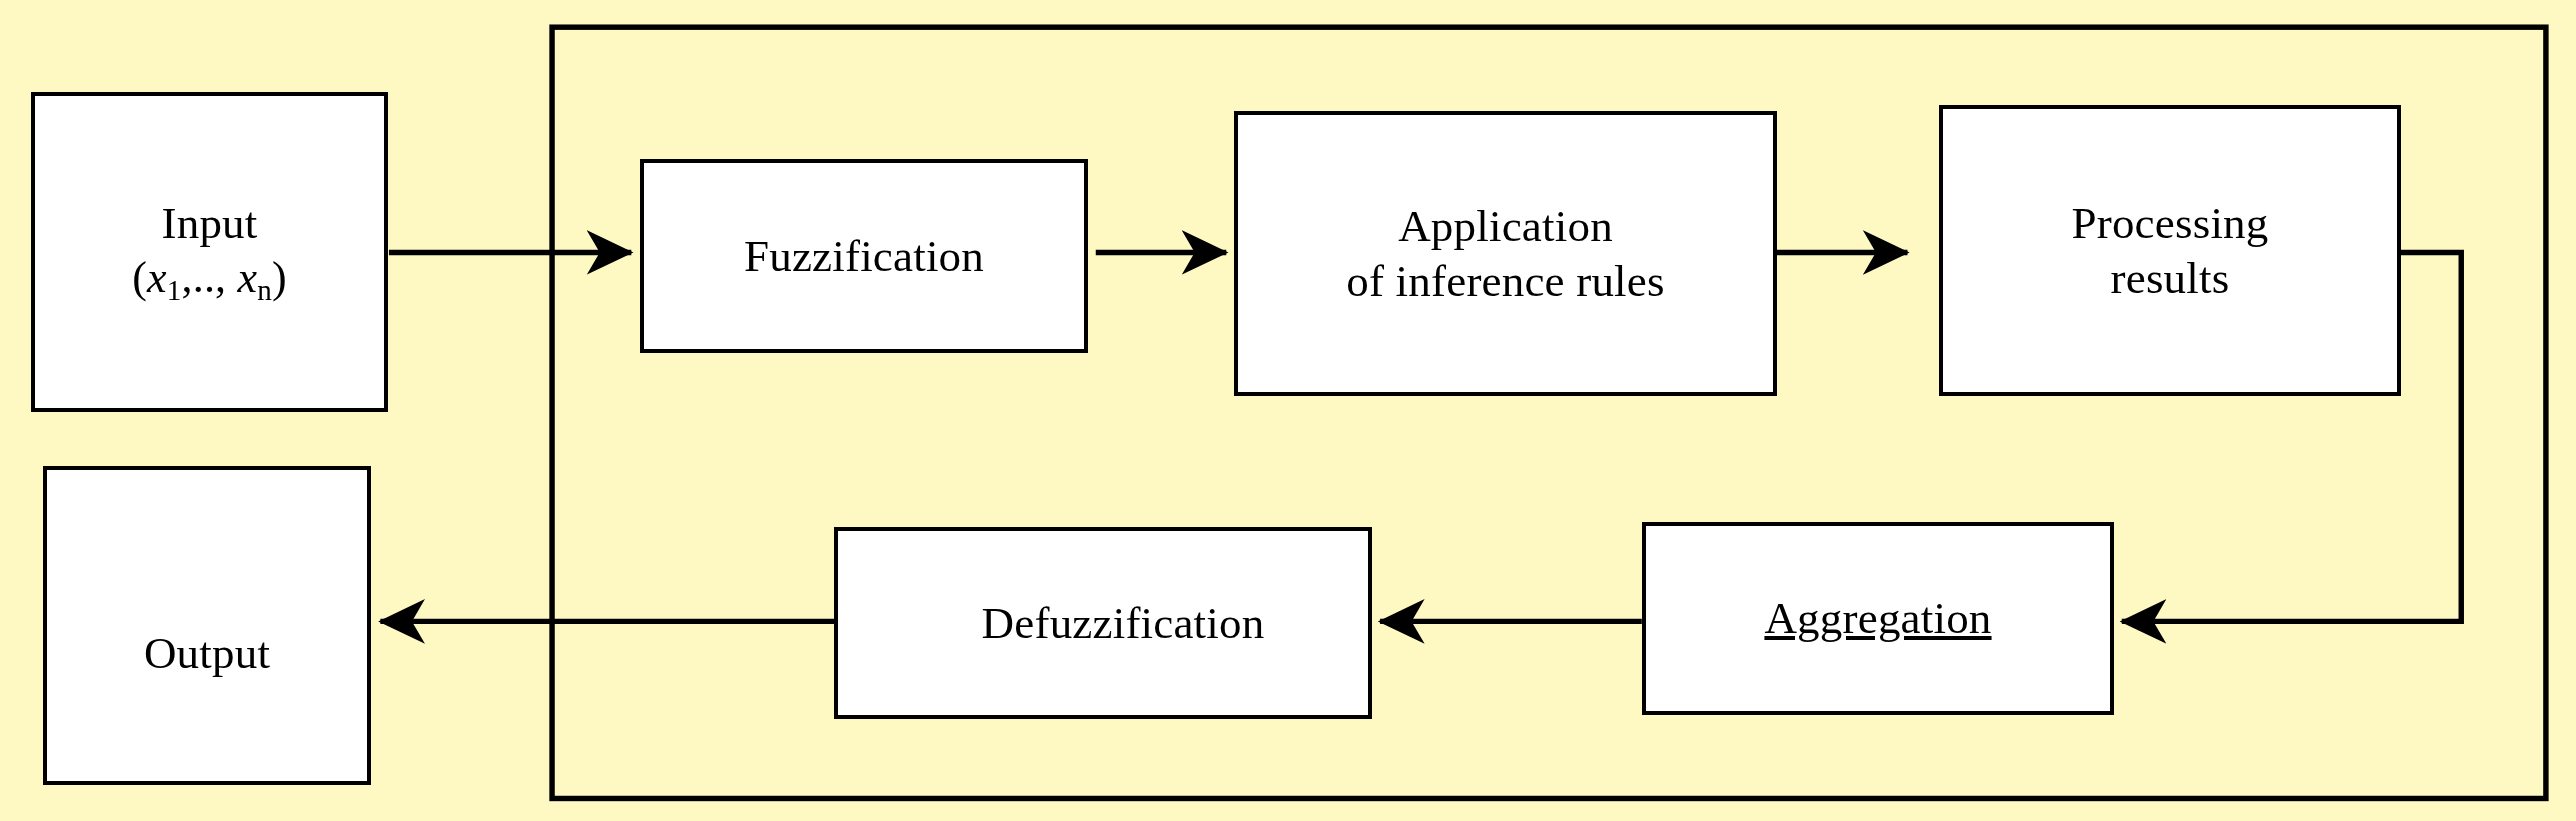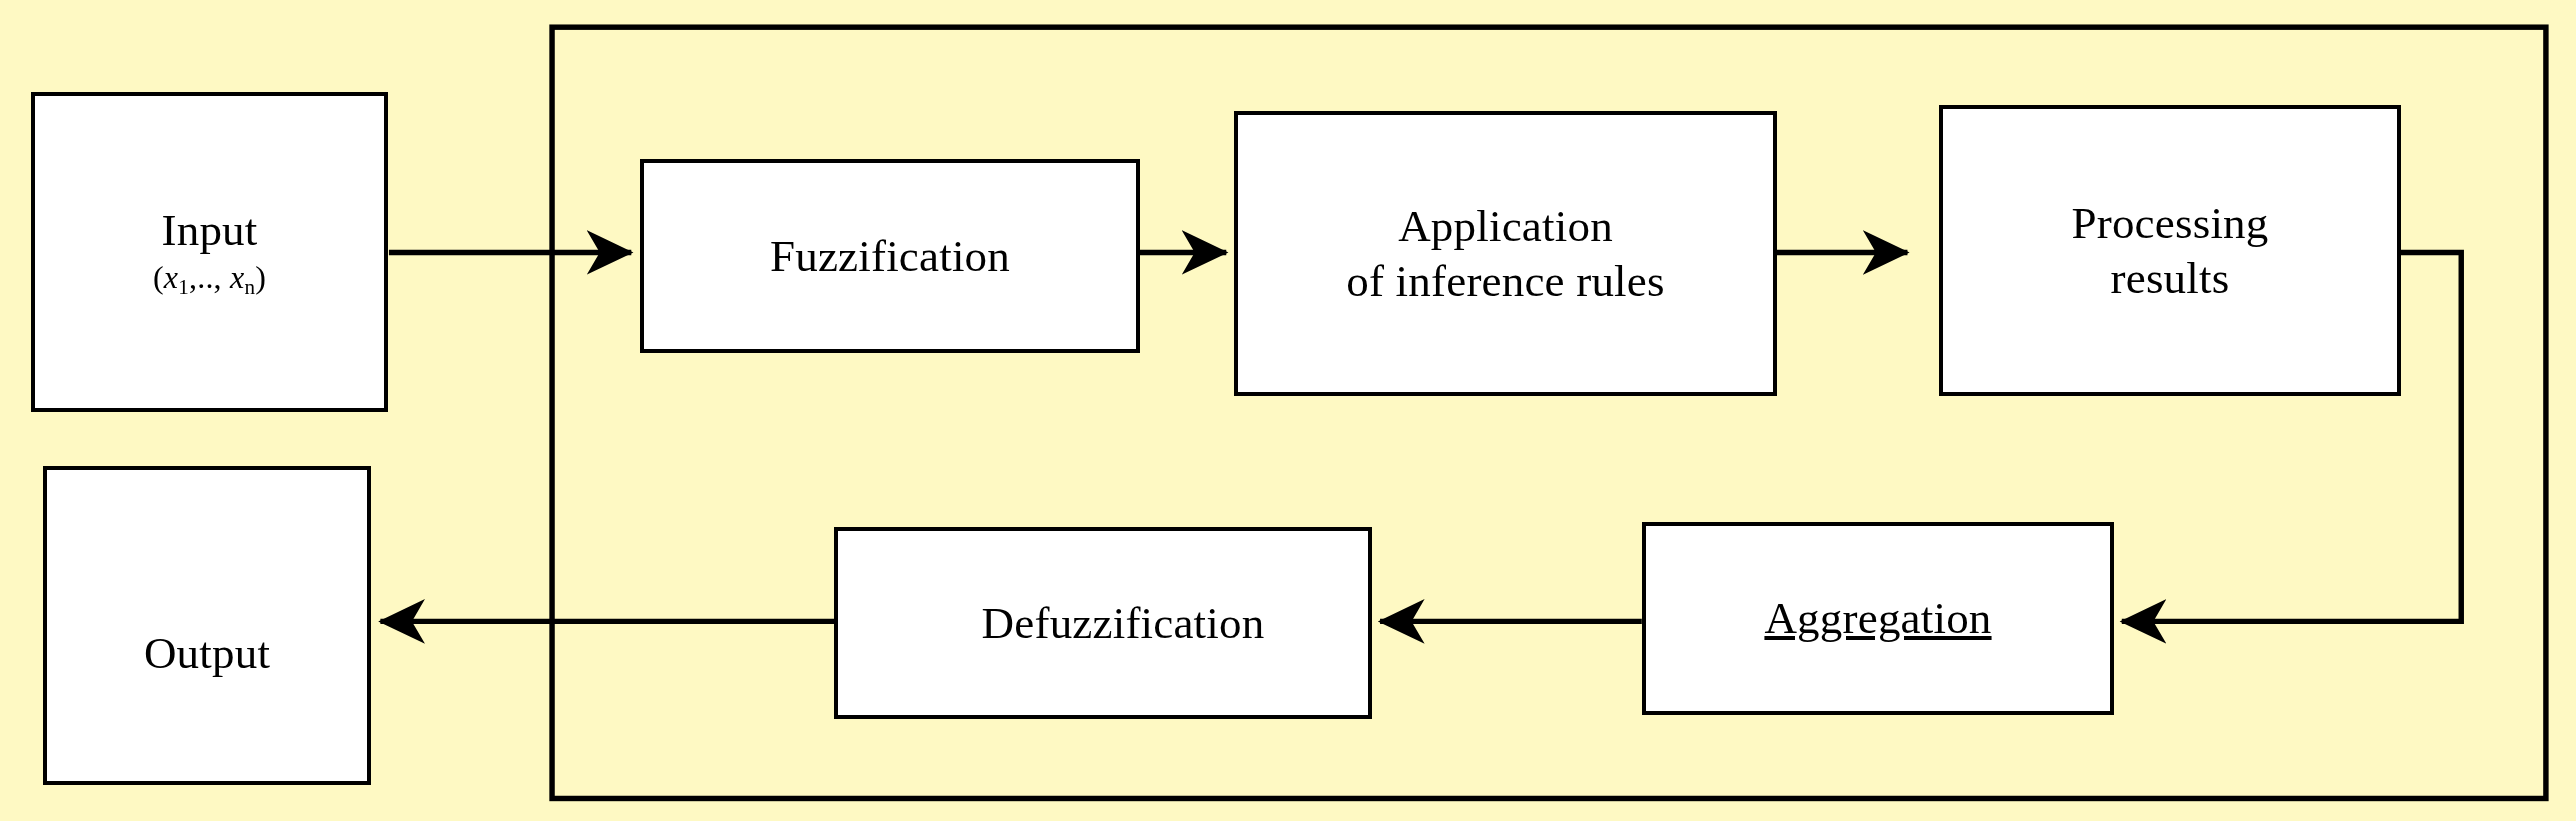--- a/index.html
+++ b/index.html
@@ -41,37 +41,37 @@
   .node .label {
     display: block;
     width: 100%;
     font-size: 45px;
     letter-spacing: 0.2px;
     white-space: pre-line;
   }
   .node.io .label { font-size: 45px; }
   .mathline {
     display: block;
-    font-size: 32px;
+    font-size: 44px;
     white-space: nowrap;
   }
   .mathline i {
     font-style: italic;
   }
   .mathline sub {
     font-size: 0.66em;
     vertical-align: -0.28em;
     font-style: normal;
   }
   .mathline sub.ital { font-style: italic; }
 
   
   #node-input        { left: 31px;   top: 92px;  width: 357px; height: 320px; }
   #node-output       { left: 43px;   top: 466px;  width: 328px; height: 319px; justify-content: flex-end; }
-  #node-fuzzification{ left: 640px;  top: 159px;  width: 500px; height: 194px; }
+  #node-fuzzification{ left: 640px;  top: 159px;  width: 448px; height: 194px; }
   #node-inference    { left: 1234px; top: 111px;  width: 543px; height: 285px; }
   #node-processing   { left: 1915px; top: 105px;  width: 462px; height: 291px; margin-left: 24px; }
   #node-defuzzification { left: 834px; top: 527px; width: 538px; height: 192px; padding-left: 40px; }
   #node-aggregation  { left: 1642px; top: 522px;  width: 472px; height: 193px; text-decoration: underline; }
 </style>
 </head>
 <body>
 
 <div id="stage">
 

